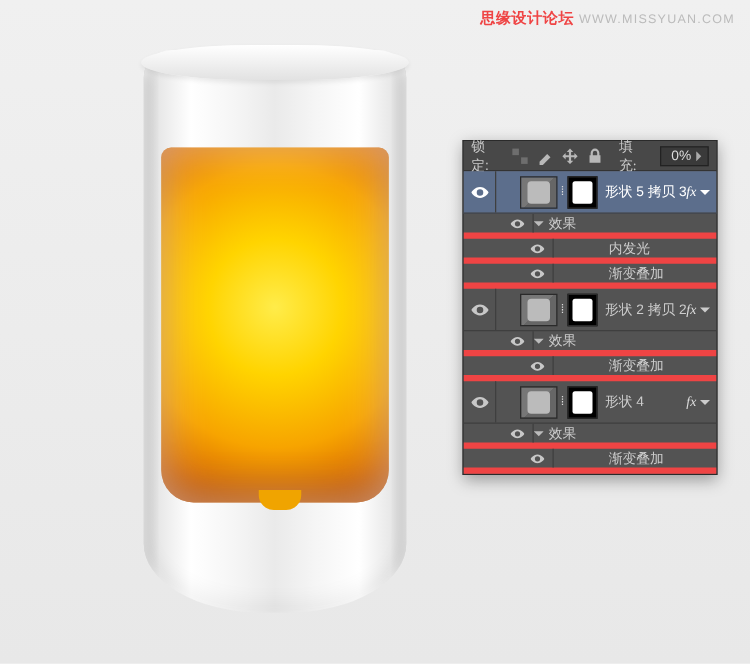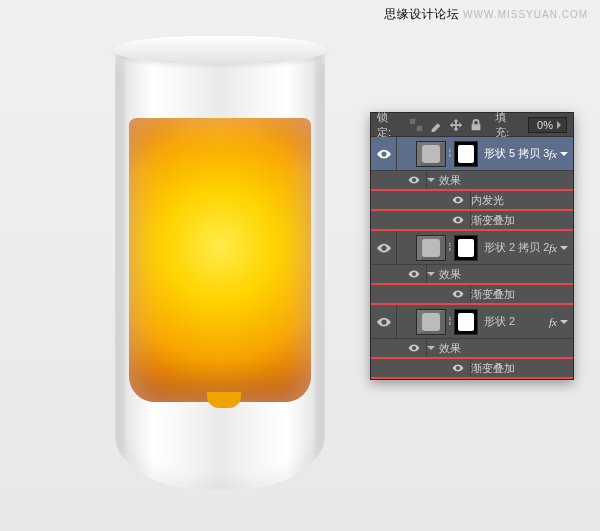--- a/index.html
+++ b/index.html
@@ -14,21 +14,21 @@
 
   
   .watermark {
     position: absolute;
     top: 6px;
     right: 12px;
     font-size: 12px;
     color: #999;
     letter-spacing: 0.5px;
   }
-  .watermark .cn { font-weight: 400; color: #000000; }
+  .watermark .cn { font-weight: 700; color: #ef4444; }
   .watermark .en { font-size: 10px; color: #bbb; margin-left: 0; letter-spacing: 1px; }
 
   
   .glass {
     position: absolute;
     left: 115px;
     top: 40px;
     width: 210px;
     height: 450px;
   }
@@ -186,29 +186,29 @@
   .layer-row.selected .fx-badge { color: #fff; }
   .tri {
     width: 10px; height: 10px; fill: #ccc; margin-right: 4px;
   }
   .layer-row.selected .tri { fill: #fff; }
 
   
   .fx-row {
     display: flex; align-items: center;
     height: 20px;
-    border-bottom: 2px solid #ef4444;
+    border-bottom: 5px solid #ef4444;
     padding-left: 26px;
   }
   .fx-row .vis-col {
     width: 26px; margin-left: -26px;
     border-right: 1px solid #3f3f3f;
   }
   .fx-indent1 { padding-left: 56px; }
-  .fx-indent2 { padding-left: 100px; }
+  .fx-indent2 { padding-left: 72px; gap: 44px; }
   .fx-row .tri-small {
     width: 8px; height: 8px; fill: #bbb; margin-right: 4px;
   }
   .fx-label { color: #ccc; }
 
 </style>
 </head>
 <body>
 
 <div class="watermark">
@@ -337,21 +337,21 @@
     <div class="layer-row">
       <div class="vis-col">
         <svg class="eye-icon" viewBox="0 0 16 10">
             <path d="M8 0C3 0 0 5 0 5s3 5 8 5 8-5 8-5-3-5-8-5zm0 8a3 3 0 110-6 3 3 0 010 6z"></path>
           </svg>
       </div>
       <div class="lock-col"></div>
       <div class="thumb-wrap shape-thumb"></div>
       <div class="link-dots">⁞</div>
       <div class="mask-thumb"></div>
-      <span class="layer-name">形状 2</span>
+      <span class="layer-name">形状 4</span>
       <span class="fx-badge">fx</span>
       <svg class="tri" viewBox="0 0 10 10">
           <path d="M1 3l4 4 4-4z"></path>
         </svg>
     </div>
     <div class="fx-row fx-indent1">
       <div class="vis-col">
           <svg class="eye-icon" style="transform:scale(.8)" viewBox="0 0 16 10">
             <path d="M8 0C3 0 0 5 0 5s3 5 8 5 8-5 8-5-3-5-8-5zm0 8a3 3 0 110-6 3 3 0 010 6z"></path>
           </svg>

